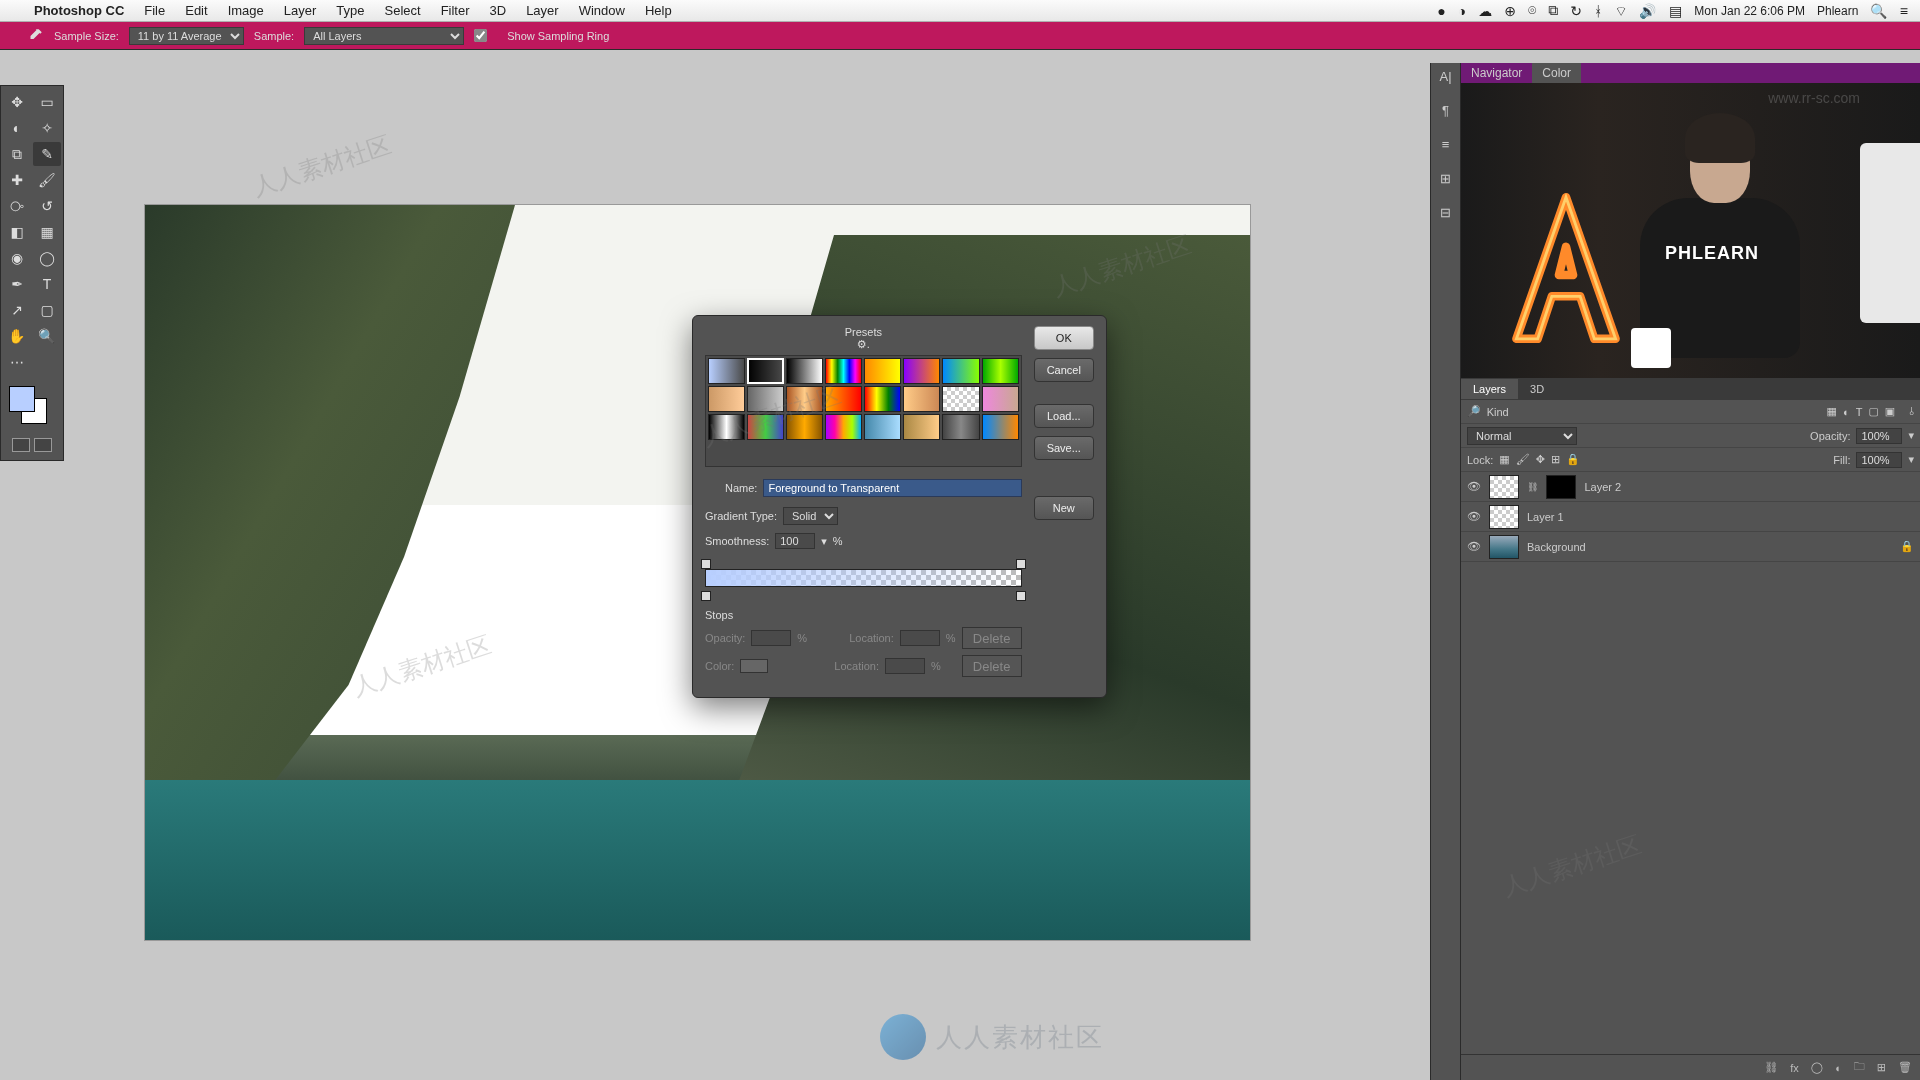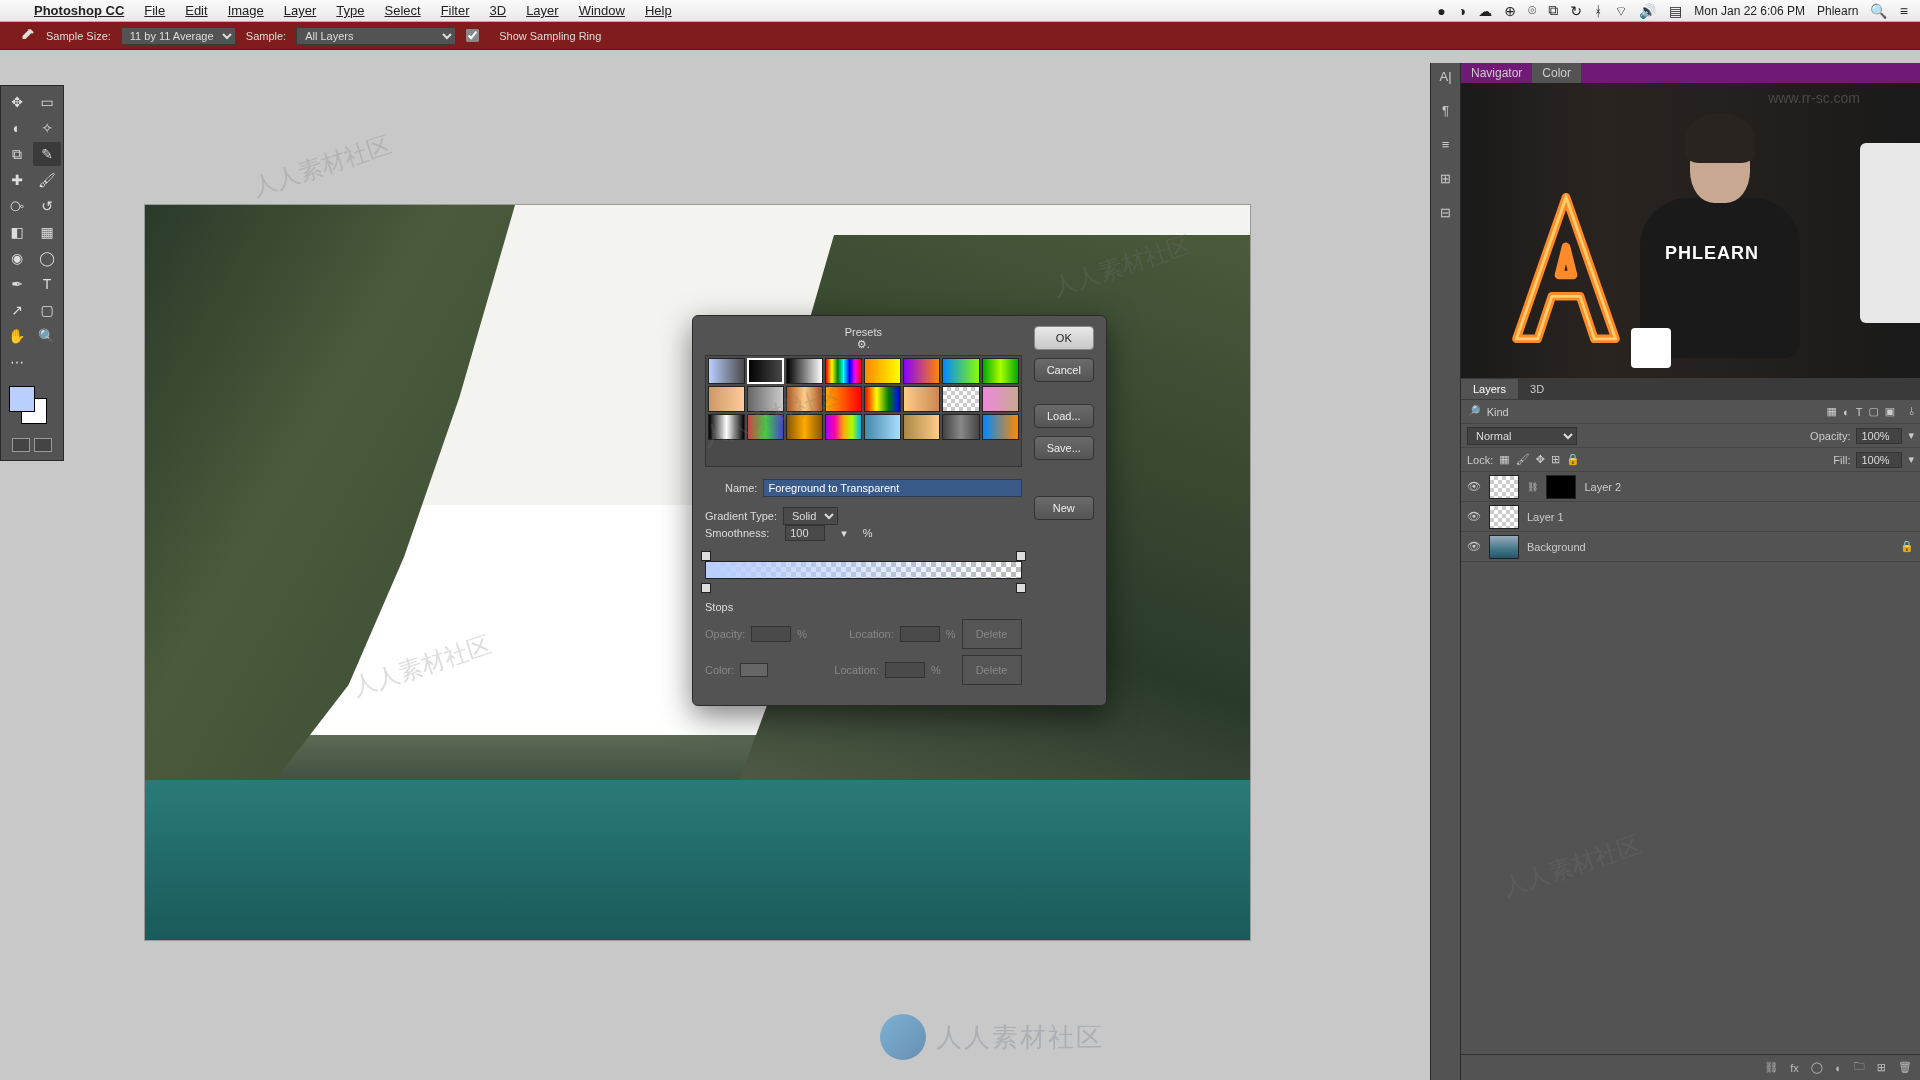--- a/index.html
+++ b/index.html
@@ -1,28 +1,28 @@
 <!DOCTYPE html>
 <html><head>
 <meta charset="utf-8">
 <style>
 * { margin:0; padding:0; box-sizing:border-box; font-family:-apple-system,"Lucida Grande",Helvetica,Arial,sans-serif; user-select:none; }
 body { width:1920px; height:1080px; background:#c8c8c8; overflow:hidden; position:relative; }
 
 
 .mac-menubar { position:absolute; top:0; left:0; right:0; height:22px; background:linear-gradient(#fbfbfb,#e8e8e8); border-bottom:1px solid #b0b0b0; display:flex; align-items:center; font-size:13px; color:#222; }
-.mac-menubar .left { display:flex; align-items:center; gap:0;text-decoration:underline; }
+.mac-menubar .left { display:flex; align-items:center; gap:0; }
 .mac-menubar .left span { padding:0 10px; cursor:default; }
 .mac-menubar .left span:first-child { padding-left:14px; font-size:15px; }
 .mac-menubar .left .appname { font-weight:600; }
 .mac-menubar .right { margin-left:auto; display:flex; align-items:center; gap:12px; padding-right:12px; font-size:12px; }
 .mac-menubar .right .ico { font-size:14px; }
 
 
-.options-bar { position:absolute; top:22px; left:0; right:0; height:28px; background:#7f1d1d; border-bottom:1px solid #2a2a2a; display:flex; align-items:center; font-size:11px; color:#ddd; padding-left:18px; gap:10px; }
+.options-bar { position:absolute; top:22px; left:0; right:0; height:28px; background:#be185d; border-bottom:1px solid #2a2a2a; display:flex; align-items:center; font-size:11px; color:#ddd; padding-left:26px; gap:10px; }
 .options-bar .ico { width:18px; height:18px; display:inline-block; }
 .options-bar select { background:#535353; color:#ddd; border:1px solid #3a3a3a; font-size:11px; padding:1px 4px; }
 .options-bar label { display:flex; align-items:center; gap:20px; }
 .options-bar input[type=checkbox]{ accent-color:#888; }
 
 
 .doc { position:absolute; top:205px; left:145px; width:1105px; height:735px; background:#fff; box-shadow:0 0 0 1px #999; }
 .doc .sky { position:absolute; top:0; left:0; right:0; height:300px; background:#f3f4f0; }
 .doc .cliff-l { position:absolute; top:0; left:0; width:370px; height:640px; background:linear-gradient(120deg,#2a3a2a,#4a5a3a 40%,#3a4a35); clip-path:polygon(0 0,100% 0,85% 30%,70% 55%,55% 75%,35% 90%,0 100%); }
 .doc .cliff-r { position:absolute; top:30px; right:0; width:520px; height:600px; background:linear-gradient(200deg,#4a5a3a,#2a3a2a 60%,#55604a); clip-path:polygon(20% 0,100% 0,100% 100%,0 95%,15% 60%,10% 30%); }
@@ -87,31 +87,31 @@
 .dialog .side button { height:24px; background:linear-gradient(#6a6a6a,#555); border:1px solid #333; border-radius:4px; color:#eee; font-size:11px; }
 .dialog .side button.primary{ background:linear-gradient(#e8e8e8,#c8c8c8); color:#222; border-color:#888;}
 .dialog .section-label { font-size:11px; margin-bottom:4px; display:flex; justify-content:flex-end; align-items:center;flex-direction:column;}
 .dialog .presets { height:112px; border:1px solid #333; background:#4a4a4a; padding:2px; display:grid; grid-template-columns:repeat(8,1fr); grid-auto-rows:26px; gap:2px; overflow:hidden;}
 .dialog .preset { border:1px solid #222; }
 .dialog .preset.sel{ outline:2px solid #fff; outline-offset:-2px;}
 .dialog .namerow{ margin-top:12px; display:flex; align-items:center; gap:6px;padding-left:20px;}
 .dialog .namerow input{ flex:1; background:#3a5a8a; color:#fff; border:1px solid #2a3a5a; padding:2px 4px; font-size:11px;}
 .dialog .typerow{ margin-top:10px; display:flex; align-items:center; gap:6px;}
 .dialog .typerow select,.dialog .smoothrow input{ background:#4a4a4a; color:#ddd; border:1px solid #333; font-size:11px; padding:1px 4px;}
-.dialog .smoothrow{ margin-top:0; display:flex; align-items:center; gap:16px;}
+.dialog .smoothrow{ margin-top:8px; display:flex; align-items:center; gap:6px;}
 .dialog .grad-bar{ margin-top:14px; height:28px; position:relative;}
 .dialog .grad-bar .bar{ position:absolute; left:0; right:0; top:6px; height:18px; border:1px solid #222; background:linear-gradient(90deg,#b8cfff,rgba(184,207,255,0)), repeating-conic-gradient(#bbb 0 25%,#fff 0 50%); background-size:auto,10px 10px;}
 .dialog .grad-bar .ostop{ position:absolute; top:-4px; width:10px; height:10px; background:#ddd; border:1px solid #222; }
 .dialog .grad-bar .cstop{ position:absolute; bottom:-10px; width:10px; height:10px; background:#ddd; border:1px solid #222; }
 .dialog .stops{ margin-top:18px; }
 .dialog .stops .hdr{ font-size:11px; margin-bottom:6px;}
 .dialog .stops .srow{ display:flex; align-items:center; gap:6px; margin-bottom:6px; color:#888;}
 .dialog .stops .srow input{ width:40px; background:#4a4a4a; border:1px solid #333; color:#888; font-size:11px; padding:1px 2px;}
 .dialog .stops .srow .swatch{ width:28px;height:14px;border:1px solid #333;background:#666;}
-.dialog .stops .srow button{ margin-left:auto; width:60px; height:30px; background:#555; border:1px solid #333; color:#888; font-size:11px;}
+.dialog .stops .srow button{ margin-left:auto; width:60px; height:22px; background:#555; border:1px solid #333; color:#888; font-size:13px;}
 .wm-text{position:absolute;color:#777;font-size:24px;opacity:.25;transform:rotate(-18deg);}
 .logo-wm{position:absolute;bottom:20px;left:880px;display:flex;align-items:center;gap:10px;opacity:.6;}
 .logo-wm .circ{width:46px;height:46px;border-radius:50%;background:linear-gradient(135deg,#4aa3df,#2a6aa0);}
 .logo-wm .txt{font-size:26px;color:#9aa0a6;letter-spacing:2px;}
 </style>
 </head>
 <body>
 
 <div class="mac-menubar">
   <div class="left">

